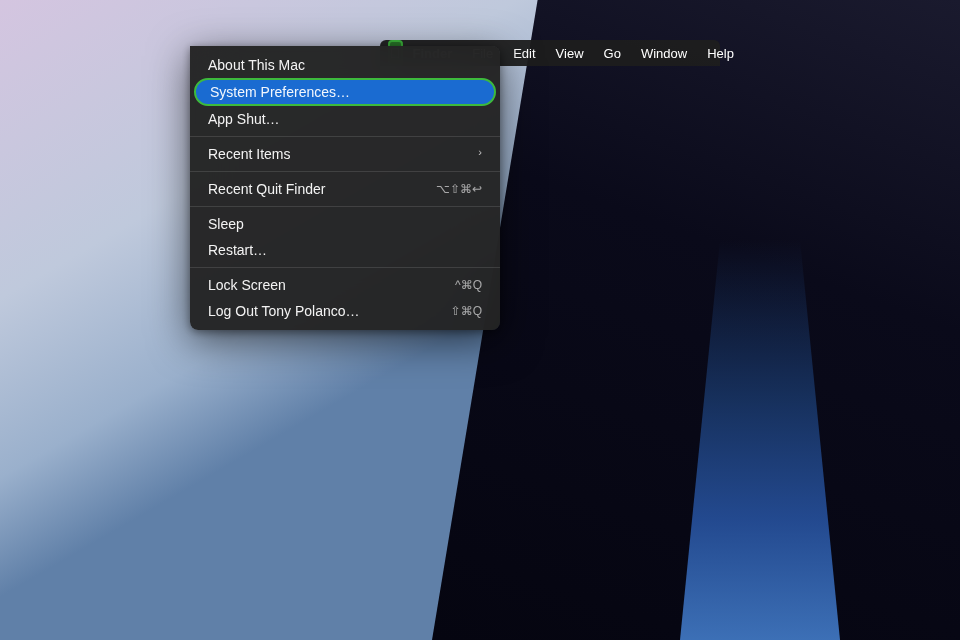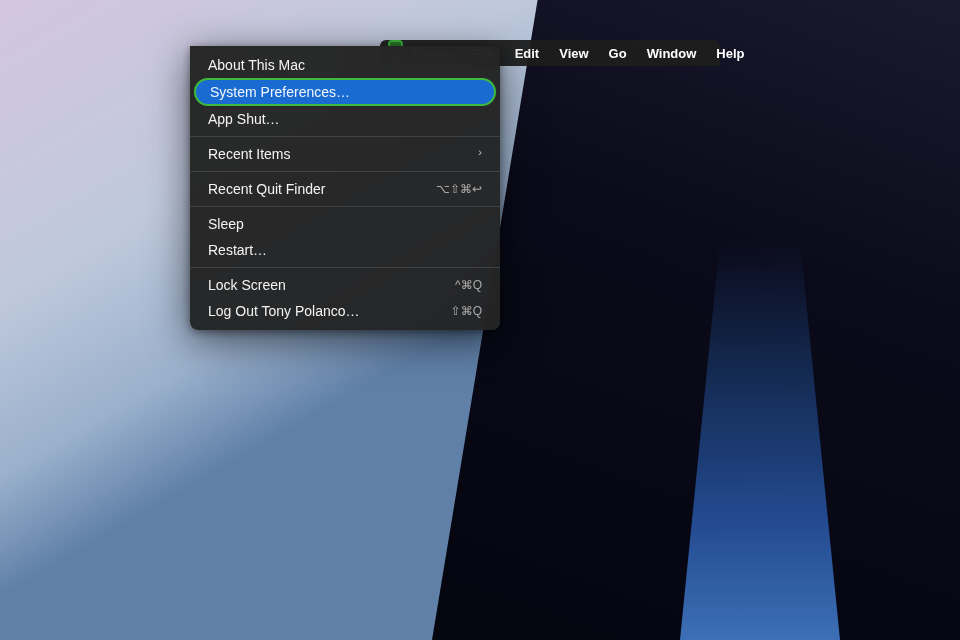--- a/index.html
+++ b/index.html
@@ -87,21 +87,21 @@
       line-height: 1;
     }
 
     .menubar-item {
       padding: 0 10px;
       height: 26px;
       display: flex;
       align-items: center;
       color: white;
       font-size: 13px;
-      font-weight: 700;
+      font-weight: 400;
       cursor: pointer;
       white-space: nowrap;
     }
 
     .menubar-item.bold {
       font-weight: 700;
     }
 
     
     .dropdown {

